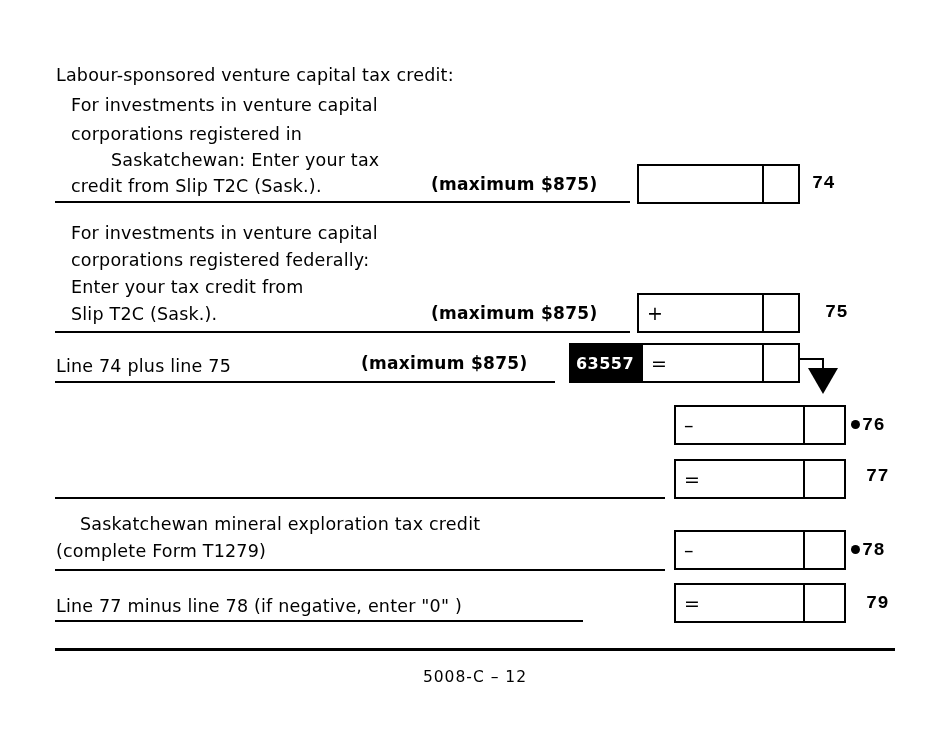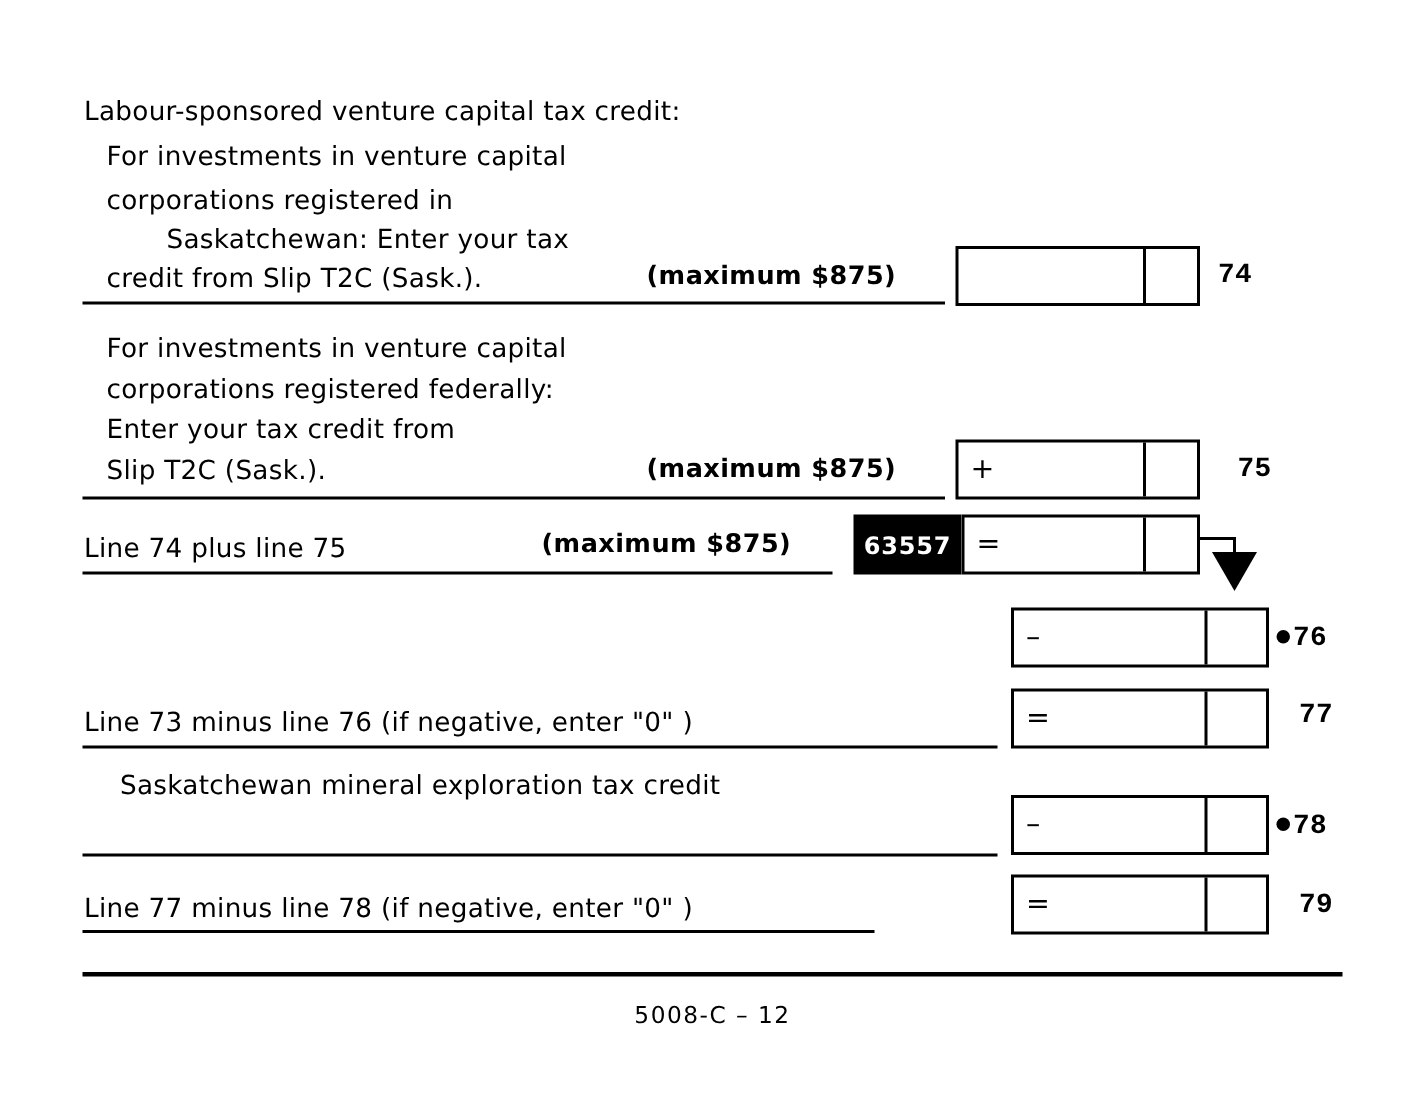--- a/index.html
+++ b/index.html
@@ -183,31 +183,31 @@
   <div class="arrow-v" style="left:822px; top:358px; height:22px;"></div>
   <div class="arrow-head" style="left:808px; top:368px;"></div>
 
   <div class="amtbox" style="left:674px; top:405px; width:172px; height:40px;">
     <span class="op">–</span>
     <span class="divider" style="left:127px;"></span>
   </div>
   <div class="bullet" style="left:851px; top:420px;"></div>
   <div class="lineno" style="left:862px; top:415px;">76</div>
 
-  <div class="txt" style="left:56px; top:469px;">Line 73 minus line 76 (if negative, enter "0" )</div>
 
   <div class="rule-thin" style="left:55px; top:497px; width:610px;"></div>
 
   <div class="amtbox" style="left:674px; top:459px; width:172px; height:40px;">
     <span class="op">=</span>
     <span class="divider" style="left:127px;"></span>
   </div>
   <div class="lineno" style="left:866px; top:454px;margin-top:12px;">77</div>
 
   <div class="txt" style="left:56px; top:511px;margin-left:24px;">Saskatchewan mineral exploration tax credit</div>
+  <div class="txt" style="left:56px; top:538px;">(complete Form T1279)</div>
 
   <div class="rule" style="left:55px; top:569px; width:610px;"></div>
 
   <div class="amtbox" style="left:674px; top:530px; width:172px; height:40px;">
     <span class="op">–</span>
     <span class="divider" style="left:127px;"></span>
   </div>
   <div class="bullet" style="left:851px; top:545px;"></div>
   <div class="lineno" style="left:862px; top:540px;">78</div>
 

